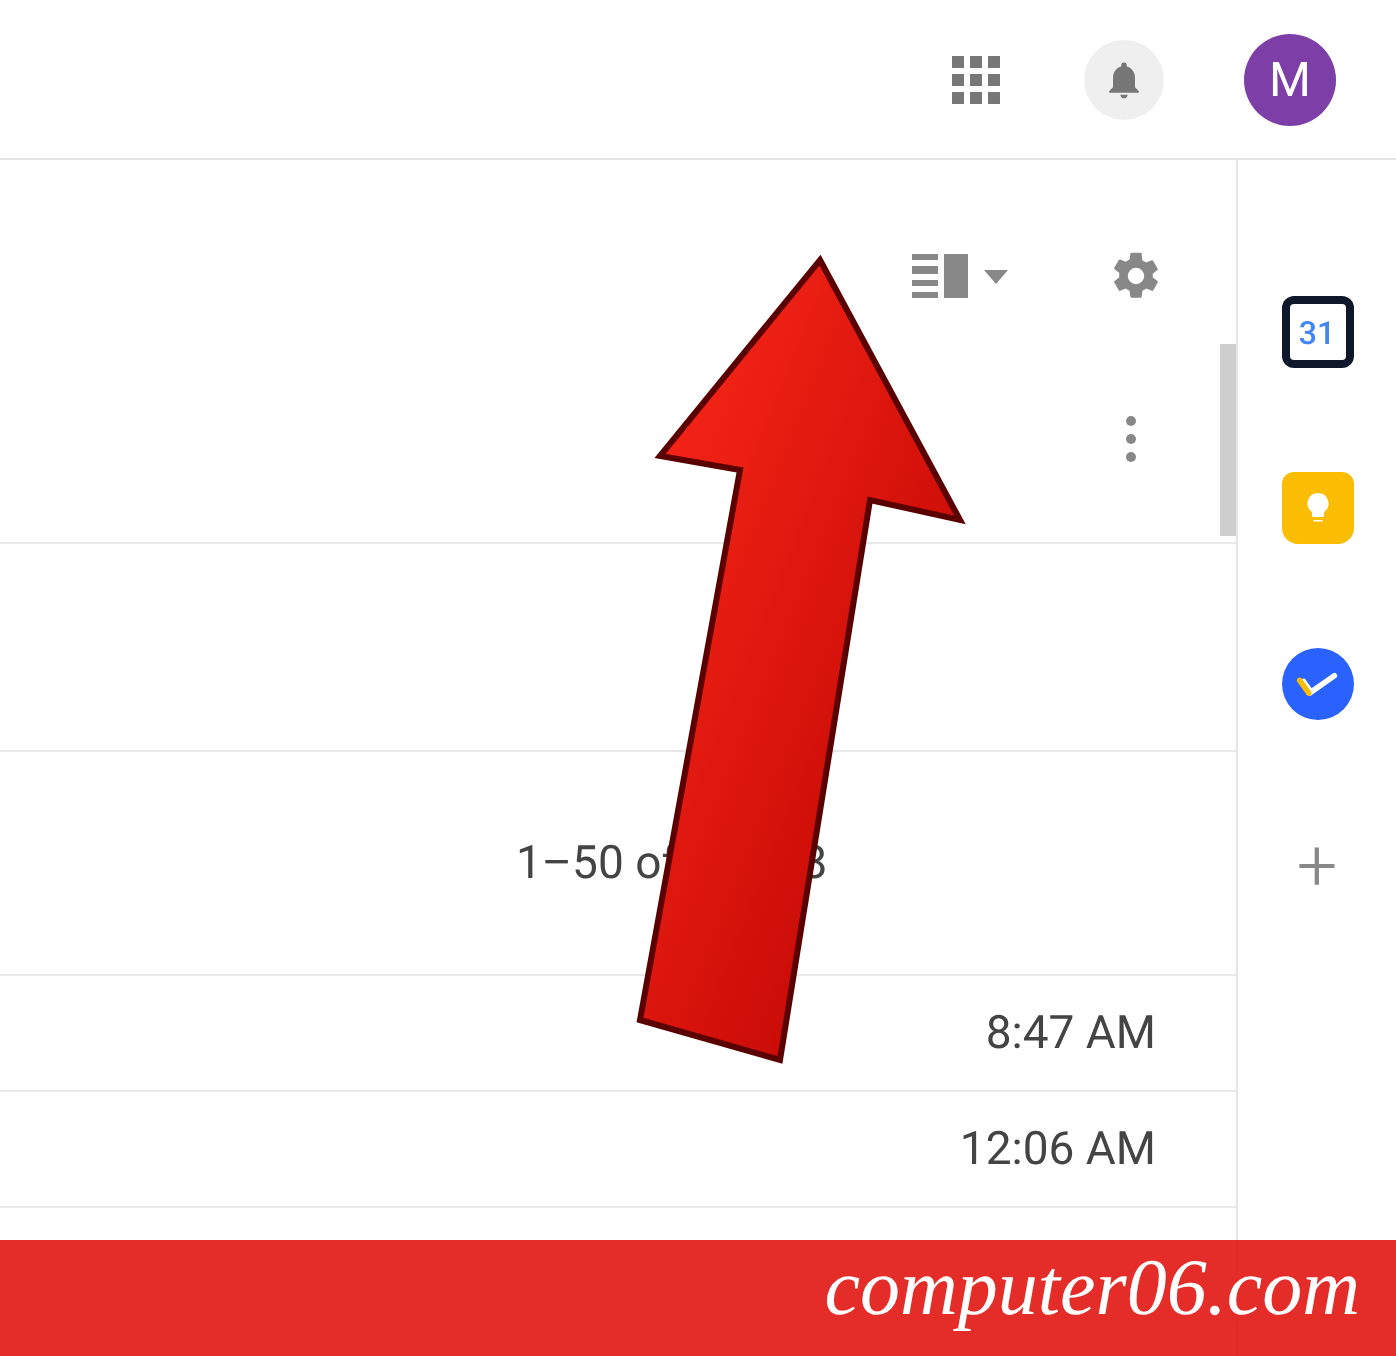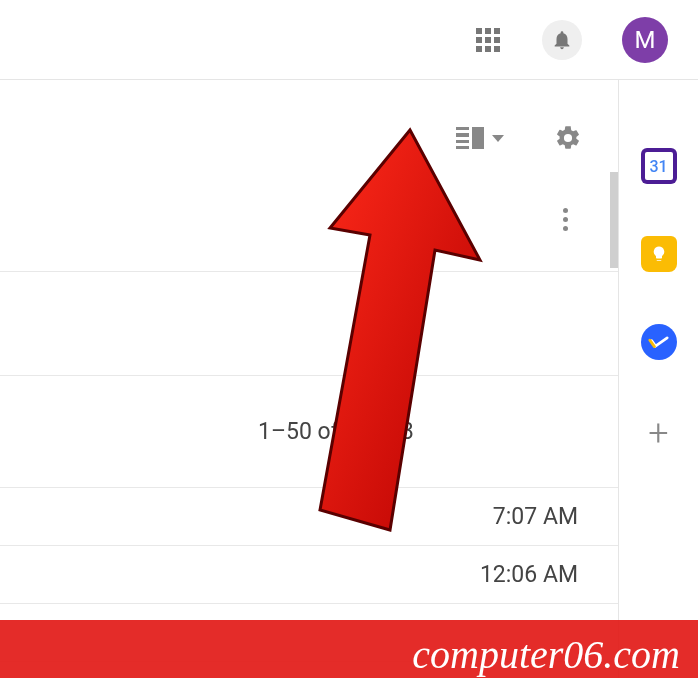--- a/index.html
+++ b/index.html
@@ -129,21 +129,21 @@
     flex-direction: column;
     align-items: center;
     padding-top: 68px;
     gap: 52px;
   }
   .panel-icon {
     width: 36px; height: 36px; border-radius: 6px;
     display: flex; align-items: center; justify-content: center;
     cursor: pointer; color: #fff; font-size: 14px;
   }
-  .cal { background: #4c1d95; position: relative; }
+  .cal { background: #0f172a; position: relative; }
   .cal::before {
     content: ''; position: absolute; top: 4px; left: 4px; right: 4px; bottom: 4px;
     background: #fff; border-radius: 2px;
   }
   .cal span { position: relative; color: #4285f4; font-weight: 500; font-size: 16px; }
   .keep { background: #fbbc04; border-radius: 6px 6px 8px 8px; }
   .keep svg { width: 18px; height: 18px; fill: #fff; }
   .tasks {
     width: 36px; height: 36px; border-radius: 50%;
     background: #2962ff; display: flex; align-items: center; justify-content: center;
@@ -161,21 +161,21 @@
   }
 
   
   .watermark {
     position: absolute;
     left: 0; right: 0; bottom: 0;
     height: 58px;
     background: rgba(226, 26, 23, 0.92);
     display: flex;
     justify-content: flex-end;
-    align-items: flex-end;
+    align-items: flex-start;
     padding-right: 18px;
     color: #fff;
     font-family: "Times New Roman", serif;
     font-style: italic;
     font-size: 40px;
     z-index: 50;
     padding-left: 40px;
   }
 </style>
 </head>
@@ -234,21 +234,21 @@
           <span></span>
       </div>
     </div>
     <div class="row row-tall"></div>
 
     <div class="row row-paging">
       <span>1–50 of 82,598</span>
     </div>
 
     <div class="row row-mid">
-      <span>7:07 AM</span>
+      <span>8:47 AM</span>
     </div>
     <div class="row row-mid">
       <span>12:06 AM</span>
     </div>
     <div class="row row-mid"></div>
 
     <div class="scroll-stub"></div>
   </div>
 
   <div class="sidepanel">

